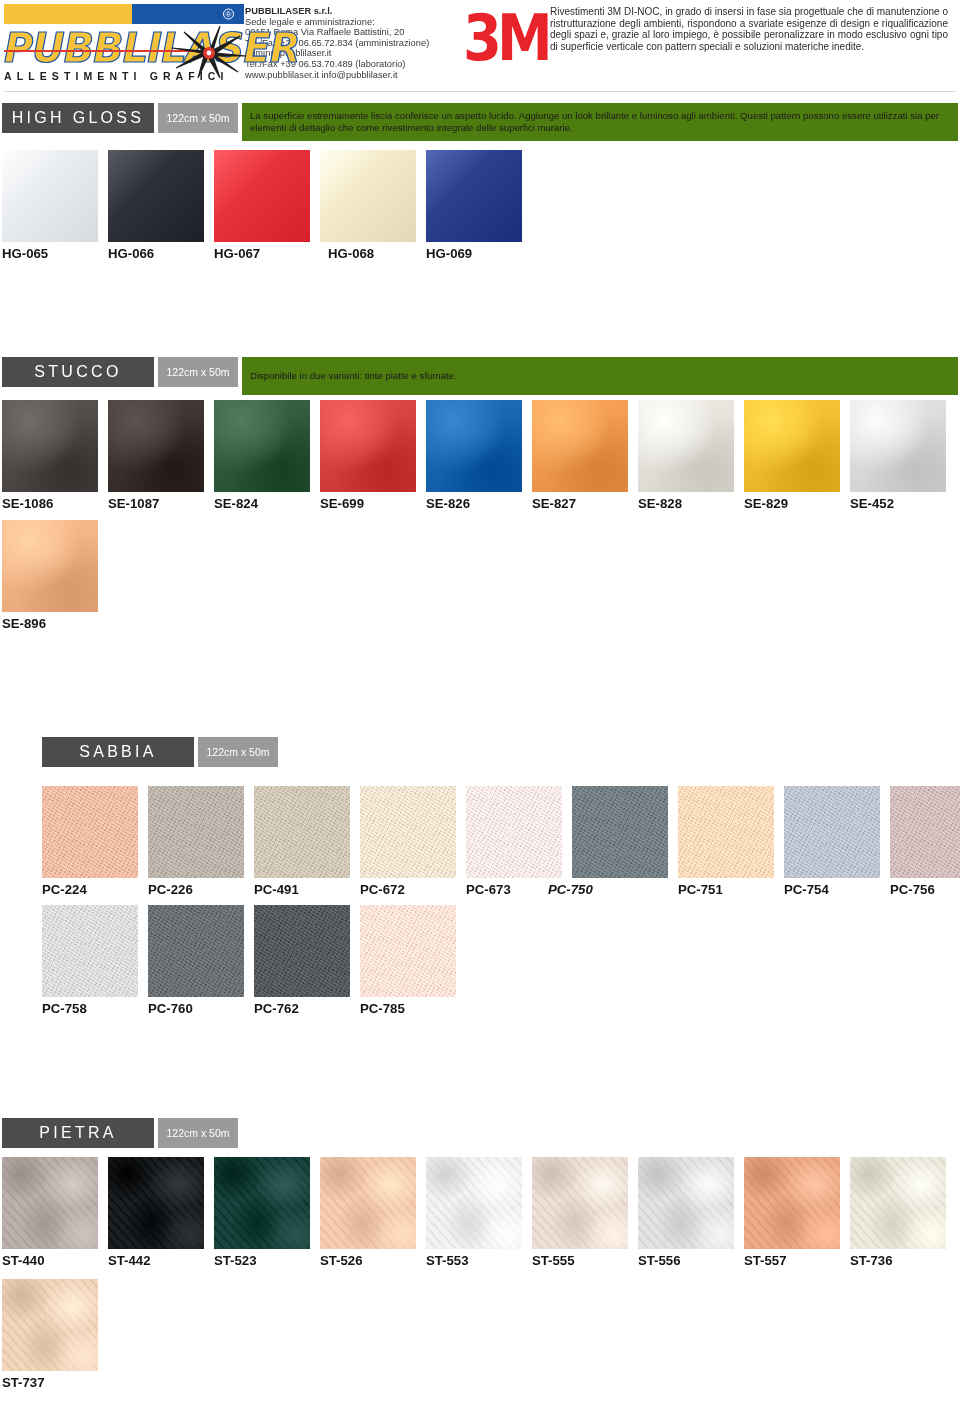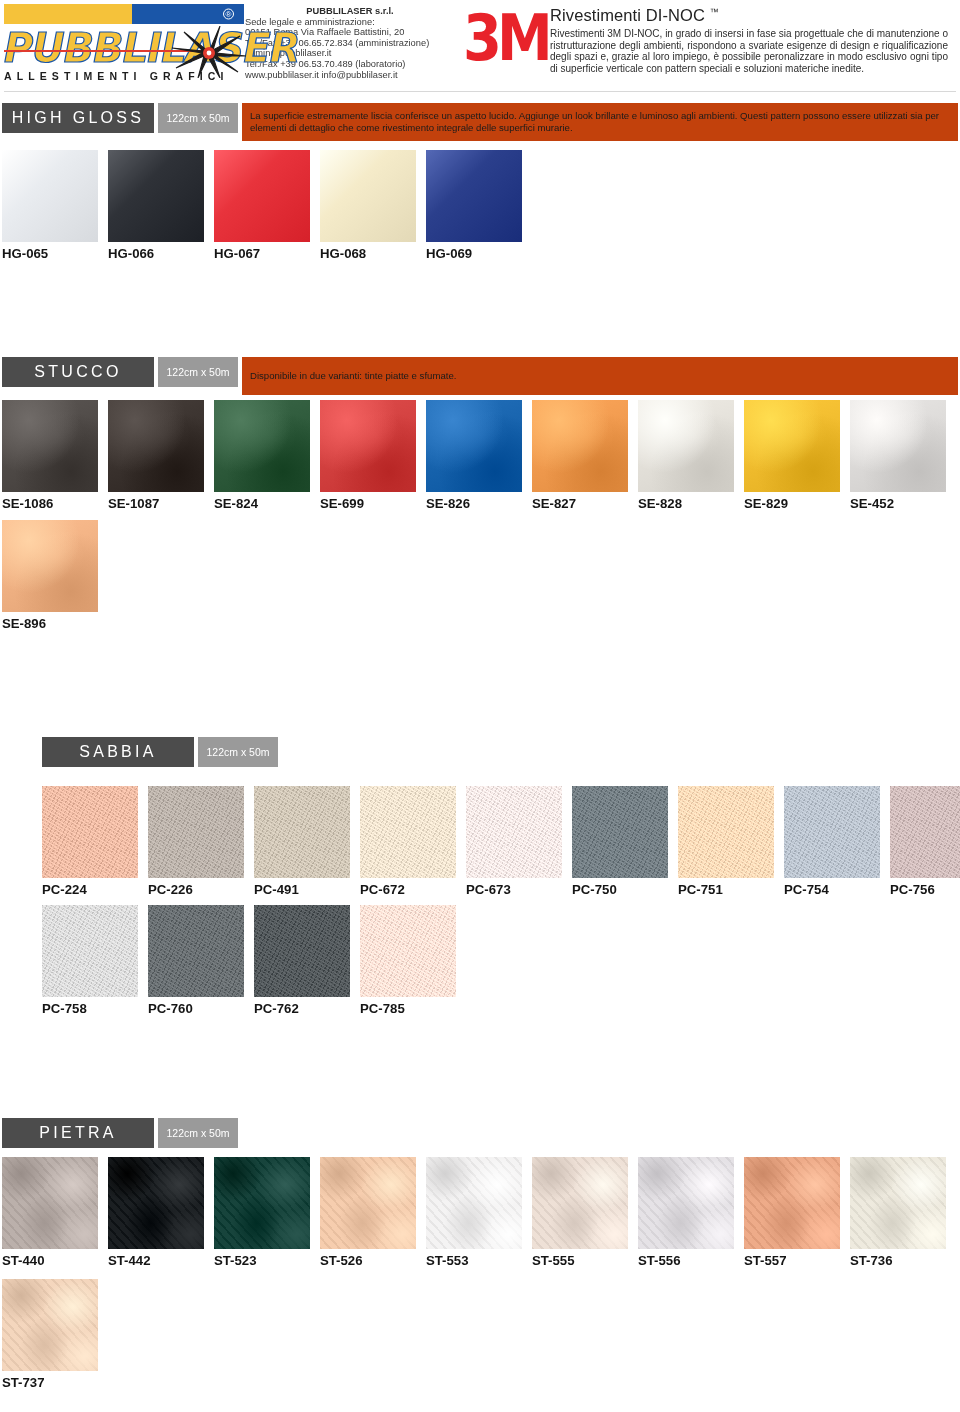--- a/index.html
+++ b/index.html
@@ -34,21 +34,21 @@
     margin-top:2px; line-height:44px; white-space:nowrap;
   }
   .logo-strike { position:absolute; left:4px; top:46px; width:200px; height:2px; background:#e03a2f; }
   .logo-star { position:absolute; left:172px; top:22px; width:74px; height:52px; }
   .logo-sub {
     font-size:10.5px; font-weight:bold; letter-spacing:5.1px;
     color:#1d1d1d; margin-top:0px; white-space:nowrap;
   }
 
   .contact { width: 210px; font-size:9.3px; line-height:10.6px; color:#3a3a3a; padding-top:2px; }
-  .contact .bold { font-weight:bold; color:#2b2b2b;text-align:center; }
+  .contact .bold { font-weight:bold; color:#2b2b2b; }
 
   .mmm { width: 95px; padding-top: 2px; padding-left: 8px; }
   .mmm-logo {
     font-family:"DejaVu Sans", sans-serif;
     color:#e8232a; font-weight:bold; font-size:56px;
     letter-spacing:-5px; line-height:56px;
     transform: scaleY(1.15); transform-origin: top left;
   }
 
   .dinoc { flex:1; padding-right:12px; padding-top:2px; }
@@ -67,21 +67,21 @@
     display:flex; align-items:center; justify-content:center;
     width:152px; padding: 0 6px;
     font-family:"Liberation Sans", sans-serif;
   }
   .banner-size {
     background:#9a9a9a; color:#ffffff; font-size:10.5px;
     display:flex; align-items:center; justify-content:center;
     width:80px; margin-left:4px;
   }
   .banner-desc {
-    background:#c2410c; color:#1b1b1b; font-size:9.6px; line-height:12.4px;
+    background:#4d7c0f; color:#1b1b1b; font-size:9.6px; line-height:12.4px;
     flex:1; margin-left:4px; padding: 19px 8px; display:flex; align-items:center;
   }
   .banner-desc span { display:block; }
 
   
   .sw-row { position:relative; height: 120px; padding-left: 8px; }
   .swatch { position:absolute; top:0; width:96px; height:92px; }
   .sw-label {
     position:absolute; top:96px;
     font-size:13.2px; font-weight:bold; color:#151515;
@@ -120,21 +120,20 @@
     <div>admin@pubblilaser.it</div>
     <div>Tel./Fax +39 06.53.70.489 (laboratorio)</div>
     <div>www.pubblilaser.it  info@pubblilaser.it</div>
   </div>
 
   <div class="mmm">
     <div class="mmm-logo">3M</div>
   </div>
 
   <div class="dinoc">
-    <h1><span>Rivestimenti DI-NOC</span> <sup>™</sup></h1>
     <p>Rivestimenti 3M DI-NOC, in grado di insersi in fase sia progettuale che di manutenzione o ristrutturazione degli ambienti, rispondono a svariate esigenze di design e riqualificazione degli spazi e, grazie al loro impiego, è possibile peronalizzare in modo esclusivo ogni tipo di superficie verticale con pattern speciali e soluzioni materiche inedite.</p>
   </div>
 </div>
 <div class="hdr-rule"></div>
 
 <div id="sections-root">
     <div class="section" style="position: absolute; left: 0px; top: 103px; width: 960px;">
       <div class="banner">
         <div class="banner-title">HIGH GLOSS</div>
         <div class="banner-size">122cm x 50m</div>
@@ -143,21 +142,21 @@
         </div>
       </div>
       <div class="sw-row" style="position: absolute; left: 0px; top: 47px; width: 960px;">
         <div class="swatch" style="left: 2px; background: linear-gradient(135deg, rgb(255, 255, 255) 0%, rgb(233, 236, 240) 38%, rgb(215, 218, 222) 100%);"></div>
         <div class="sw-label" style="left: 2px;">HG-065</div>
         <div class="swatch" style="left: 108px; background: linear-gradient(135deg, rgb(89, 92, 98) 0%, rgb(47, 50, 56) 38%, rgb(29, 32, 38) 100%);"></div>
         <div class="sw-label" style="left: 108px;">HG-066</div>
         <div class="swatch" style="left: 214px; background: linear-gradient(135deg, rgb(255, 93, 102) 0%, rgb(232, 51, 60) 38%, rgb(214, 33, 42) 100%);"></div>
         <div class="sw-label" style="left: 214px;">HG-067</div>
         <div class="swatch" style="left: 320px; background: linear-gradient(135deg, rgb(255, 255, 243) 0%, rgb(245, 235, 201) 38%, rgb(227, 217, 183) 100%);"></div>
-        <div class="sw-label" style="left: 320px; text-align: right;">HG-068</div>
+        <div class="sw-label" style="left: 328px; text-align: right;">HG-068</div>
         <div class="swatch" style="left: 426px; background: linear-gradient(135deg, rgb(85, 105, 182) 0%, rgb(43, 63, 140) 38%, rgb(25, 45, 122) 100%);"></div>
         <div class="sw-label" style="left: 426px;">HG-069</div>
       </div>
     </div>
     <div class="section" style="position: absolute; left: 0px; top: 357px; width: 960px;">
       <div class="banner">
         <div class="banner-title">STUCCO</div>
         <div class="banner-size">122cm x 50m</div>
         <div class="banner-desc">
           <span>Disponibile in due varianti: tinte piatte e sfumate.</span>
@@ -198,21 +197,21 @@
         <div class="sw-label" style="left: 2px;">PC-224</div>
         <div class="swatch" style="left: 108px; background: repeating-linear-gradient(32deg, rgb(203, 194, 186) 0px, rgb(203, 194, 186) 1px, rgba(255, 255, 255, 0) 1px, rgba(255, 255, 255, 0) 3px), repeating-linear-gradient(118deg, rgb(161, 152, 144) 0px, rgb(161, 152, 144) 1px, rgba(255, 255, 255, 0) 1px, rgba(255, 255, 255, 0) 4px), repeating-linear-gradient(74deg, rgb(193, 184, 176) 0px, rgb(193, 184, 176) 1px, rgba(255, 255, 255, 0) 1px, rgba(255, 255, 255, 0) 2px), rgb(183, 174, 166);"></div>
         <div class="sw-label" style="left: 108px;">PC-226</div>
         <div class="swatch" style="left: 214px; background: repeating-linear-gradient(32deg, rgb(224, 214, 198) 0px, rgb(224, 214, 198) 1px, rgba(255, 255, 255, 0) 1px, rgba(255, 255, 255, 0) 3px), repeating-linear-gradient(118deg, rgb(182, 172, 156) 0px, rgb(182, 172, 156) 1px, rgba(255, 255, 255, 0) 1px, rgba(255, 255, 255, 0) 4px), repeating-linear-gradient(74deg, rgb(214, 204, 188) 0px, rgb(214, 204, 188) 1px, rgba(255, 255, 255, 0) 1px, rgba(255, 255, 255, 0) 2px), rgb(204, 194, 178);"></div>
         <div class="sw-label" style="left: 214px;">PC-491</div>
         <div class="swatch" style="left: 320px; background: repeating-linear-gradient(32deg, rgb(255, 243, 223) 0px, rgb(255, 243, 223) 1px, rgba(255, 255, 255, 0) 1px, rgba(255, 255, 255, 0) 3px), repeating-linear-gradient(118deg, rgb(214, 201, 181) 0px, rgb(214, 201, 181) 1px, rgba(255, 255, 255, 0) 1px, rgba(255, 255, 255, 0) 4px), repeating-linear-gradient(74deg, rgb(246, 233, 213) 0px, rgb(246, 233, 213) 1px, rgba(255, 255, 255, 0) 1px, rgba(255, 255, 255, 0) 2px), rgb(236, 223, 203);"></div>
         <div class="sw-label" style="left: 320px;">PC-672</div>
         <div class="swatch" style="left: 426px; background: repeating-linear-gradient(32deg, rgb(255, 248, 246) 0px, rgb(255, 248, 246) 1px, rgba(255, 255, 255, 0) 1px, rgba(255, 255, 255, 0) 3px), repeating-linear-gradient(118deg, rgb(218, 206, 204) 0px, rgb(218, 206, 204) 1px, rgba(255, 255, 255, 0) 1px, rgba(255, 255, 255, 0) 4px), repeating-linear-gradient(74deg, rgb(250, 238, 236) 0px, rgb(250, 238, 236) 1px, rgba(255, 255, 255, 0) 1px, rgba(255, 255, 255, 0) 2px), rgb(240, 228, 226);"></div>
         <div class="sw-label" style="left: 426px;">PC-673</div>
         <div class="swatch" style="left: 532px; background: repeating-linear-gradient(32deg, rgb(131, 142, 148) 0px, rgb(131, 142, 148) 1px, rgba(255, 255, 255, 0) 1px, rgba(255, 255, 255, 0) 3px), repeating-linear-gradient(118deg, rgb(89, 100, 106) 0px, rgb(89, 100, 106) 1px, rgba(255, 255, 255, 0) 1px, rgba(255, 255, 255, 0) 4px), repeating-linear-gradient(74deg, rgb(121, 132, 138) 0px, rgb(121, 132, 138) 1px, rgba(255, 255, 255, 0) 1px, rgba(255, 255, 255, 0) 2px), rgb(111, 122, 128);"></div>
-        <div class="sw-label" style="left: 532px;">PC-750</div>
+        <div class="sw-label" style="left: 508px; font-style: italic;">PC-750</div>
         <div class="swatch" style="left: 638px; background: repeating-linear-gradient(32deg, rgb(255, 234, 200) 0px, rgb(255, 234, 200) 1px, rgba(255, 255, 255, 0) 1px, rgba(255, 255, 255, 0) 3px), repeating-linear-gradient(118deg, rgb(224, 192, 158) 0px, rgb(224, 192, 158) 1px, rgba(255, 255, 255, 0) 1px, rgba(255, 255, 255, 0) 4px), repeating-linear-gradient(74deg, rgb(255, 224, 190) 0px, rgb(255, 224, 190) 1px, rgba(255, 255, 255, 0) 1px, rgba(255, 255, 255, 0) 2px), rgb(246, 214, 180);"></div>
         <div class="sw-label" style="left: 638px;">PC-751</div>
         <div class="swatch" style="left: 744px; background: repeating-linear-gradient(32deg, rgb(203, 212, 223) 0px, rgb(203, 212, 223) 1px, rgba(255, 255, 255, 0) 1px, rgba(255, 255, 255, 0) 3px), repeating-linear-gradient(118deg, rgb(161, 170, 181) 0px, rgb(161, 170, 181) 1px, rgba(255, 255, 255, 0) 1px, rgba(255, 255, 255, 0) 4px), repeating-linear-gradient(74deg, rgb(193, 202, 213) 0px, rgb(193, 202, 213) 1px, rgba(255, 255, 255, 0) 1px, rgba(255, 255, 255, 0) 2px), rgb(183, 192, 203);"></div>
         <div class="sw-label" style="left: 744px;">PC-754</div>
         <div class="swatch" style="left: 850px; background: repeating-linear-gradient(32deg, rgb(225, 205, 204) 0px, rgb(225, 205, 204) 1px, rgba(255, 255, 255, 0) 1px, rgba(255, 255, 255, 0) 3px), repeating-linear-gradient(118deg, rgb(183, 163, 162) 0px, rgb(183, 163, 162) 1px, rgba(255, 255, 255, 0) 1px, rgba(255, 255, 255, 0) 4px), repeating-linear-gradient(74deg, rgb(215, 195, 194) 0px, rgb(215, 195, 194) 1px, rgba(255, 255, 255, 0) 1px, rgba(255, 255, 255, 0) 2px), rgb(205, 185, 184);"></div>
         <div class="sw-label" style="left: 850px;">PC-756</div>
       </div>
       <div class="sw-row" style="position: absolute; left: 0px; top: 168px; width: 960px;">
         <div class="swatch" style="left: 2px; background: repeating-linear-gradient(32deg, rgb(235, 235, 235) 0px, rgb(235, 235, 235) 1px, rgba(255, 255, 255, 0) 1px, rgba(255, 255, 255, 0) 3px), repeating-linear-gradient(118deg, rgb(193, 193, 193) 0px, rgb(193, 193, 193) 1px, rgba(255, 255, 255, 0) 1px, rgba(255, 255, 255, 0) 4px), repeating-linear-gradient(74deg, rgb(225, 225, 225) 0px, rgb(225, 225, 225) 1px, rgba(255, 255, 255, 0) 1px, rgba(255, 255, 255, 0) 2px), rgb(215, 215, 215);"></div>
         <div class="sw-label" style="left: 2px;">PC-758</div>

